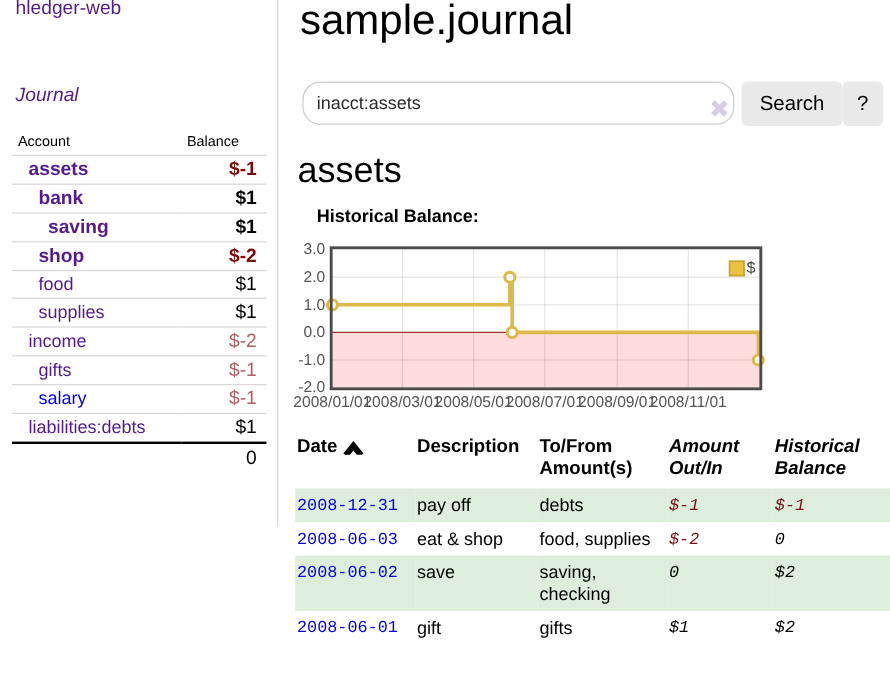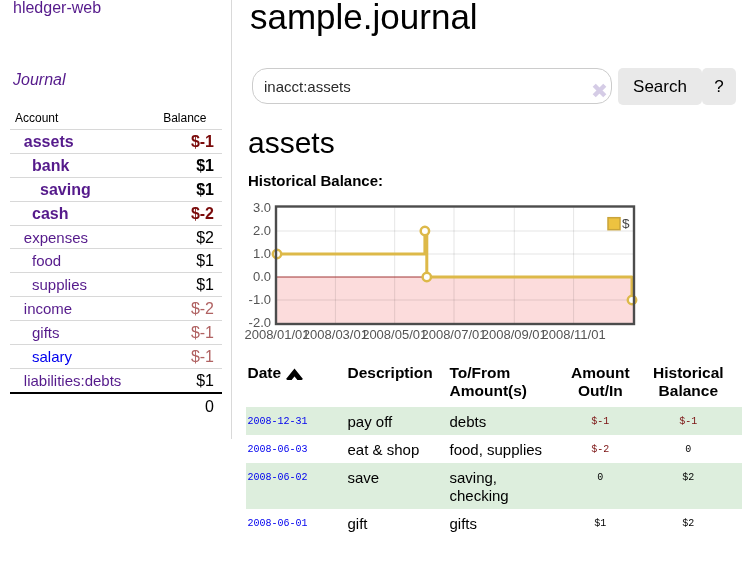--- a/index.html
+++ b/index.html
@@ -9,21 +9,21 @@
 .unvis { color:#0000ee; }
 .abs { position:absolute; }
 
 
 #brand { left:13px; top:-2px; font-size:16px; line-height:20px; }
 #journal { left:13px; top:70px; font-size:16px; line-height:20px;font-style:italic; }
 #sidedivider { left:231px; top:0px; width:1px; height:439px; background:#d9d9d9; }
 
 table.accounts { left:10px; top:108px; width:212px; border-collapse:collapse; font-size:15px; }
 table.accounts th { font-weight:normal; font-size:12px; text-align:left; padding:3px 0 4px 5px; }
-table.accounts th.r { text-align:center; padding-right:8px; }
+table.accounts th.r { text-align:left; padding-right:8px; }
 table.accounts td { padding:2px 0 1.9px 0; line-height:19px; border-top:1px solid #d8d8d8; white-space:nowrap; }
 table.accounts td.amt { text-align:right; padding-right:8px; font-weight:bold; color:#000; }
 table.accounts tr.reg td.amt { font-weight:normal; font-size:16px; }
 table.accounts tr.b td { font-size:16px; }
 table.accounts tr.b a { font-weight:bold; }
 td.i1 { padding-left:13.8px !important; }
 td.i2 { padding-left:22px !important; }
 td.i3 { padding-left:30px !important; }
 table.accounts td.negb { color:#7a0b0b; }
 table.accounts td.negl { color:#b06262; }
@@ -31,29 +31,29 @@
 
 
 #h1 { left:250px; top:-6px; font-size:35px; font-weight:normal; line-height:46px; color:#000; }
 #searchinput { left:252px; top:68px; width:360px; height:36px; border:1px solid #ccc; border-radius:15px; background:#fff; }
 #searchinput .q { position:absolute; left:11px; top:9px; font-size:15px; color:#2b2b2b; }
 #searchinput .x { position:absolute; left:339px; top:13.5px; }
 .btn { background:#e9e9e9; border-radius:5px; font-size:17px; color:#000; text-align:center; }
 #btnsearch { left:618px; top:68px; width:84px; height:37px; line-height:37px; }
 #btnq { left:702px; top:68px; width:34px; height:37px; line-height:37px; }
 #h2 { left:248px; top:126px; font-size:30px; font-weight:normal; line-height:34px; color:#000; }
-#histlabel { left:248px; top:172px; font-size:15px; font-weight:bold; color:#000; }
+#histlabel { left:264px; top:172px; font-size:15px; font-weight:bold; color:#000; }
 
 
 table.register { left:246px; top:360px; width:496px; border-collapse:collapse; font-size:15px; table-layout:fixed; }
 table.register th { font-weight:bold; font-size:15.5px; text-align:left; vertical-align:top; padding:4px 0 6.6px 1.5px; line-height:18.4px; }
-table.register th.r, table.register td.r { text-align:center; }
+table.register th.r, table.register td.r { text-align:left;font-style:italic; }
 table.register td { vertical-align:top; padding:5.7px 0 3.7px 1.5px; line-height:18.4px; }
 table.register tr.odd td { background:#ddeedd; }
-td.dt, td.am { font-family:"Liberation Mono",monospace; font-size:10px; }
+td.dt, td.am { font-family:"Liberation Mono",monospace; font-size:14px; }
 td.am { padding-right:1px !important; }
 td.hb { padding-right:11px !important; }
 th.am { padding-right:1px !important; }
 th.hb { padding-right:11px !important; }
 table.register td.neg { color:#7a1111; }
 </style>
 </head>
 <body>
 <a id="brand" class="abs vis" href="#">hledger-web</a>
 <a id="journal" class="abs vis" href="#">Journal</a>
@@ -70,26 +70,22 @@
       </tr>
   <tr class="b">
         <td class="i2"><a class="vis" href="#">bank</a></td>
         <td class="amt">$1</td>
       </tr>
   <tr class="b">
         <td class="i3"><a class="vis" href="#">saving</a></td>
         <td class="amt">$1</td>
       </tr>
   <tr class="b">
-        <td class="i2"><a class="vis" href="#">cash</a></td>
+        <td class="i2"><a class="vis" href="#">shop</a></td>
         <td class="amt negb">$-2</td>
-      </tr>
-  <tr class="reg">
-        <td class="i1"><a class="vis" href="#">expenses</a></td>
-        <td class="amt">$2</td>
       </tr>
   <tr class="reg">
         <td class="i2"><a class="vis" href="#">food</a></td>
         <td class="amt">$1</td>
       </tr>
   <tr class="reg">
         <td class="i2"><a class="vis" href="#">supplies</a></td>
         <td class="amt">$1</td>
       </tr>
   <tr class="reg">

